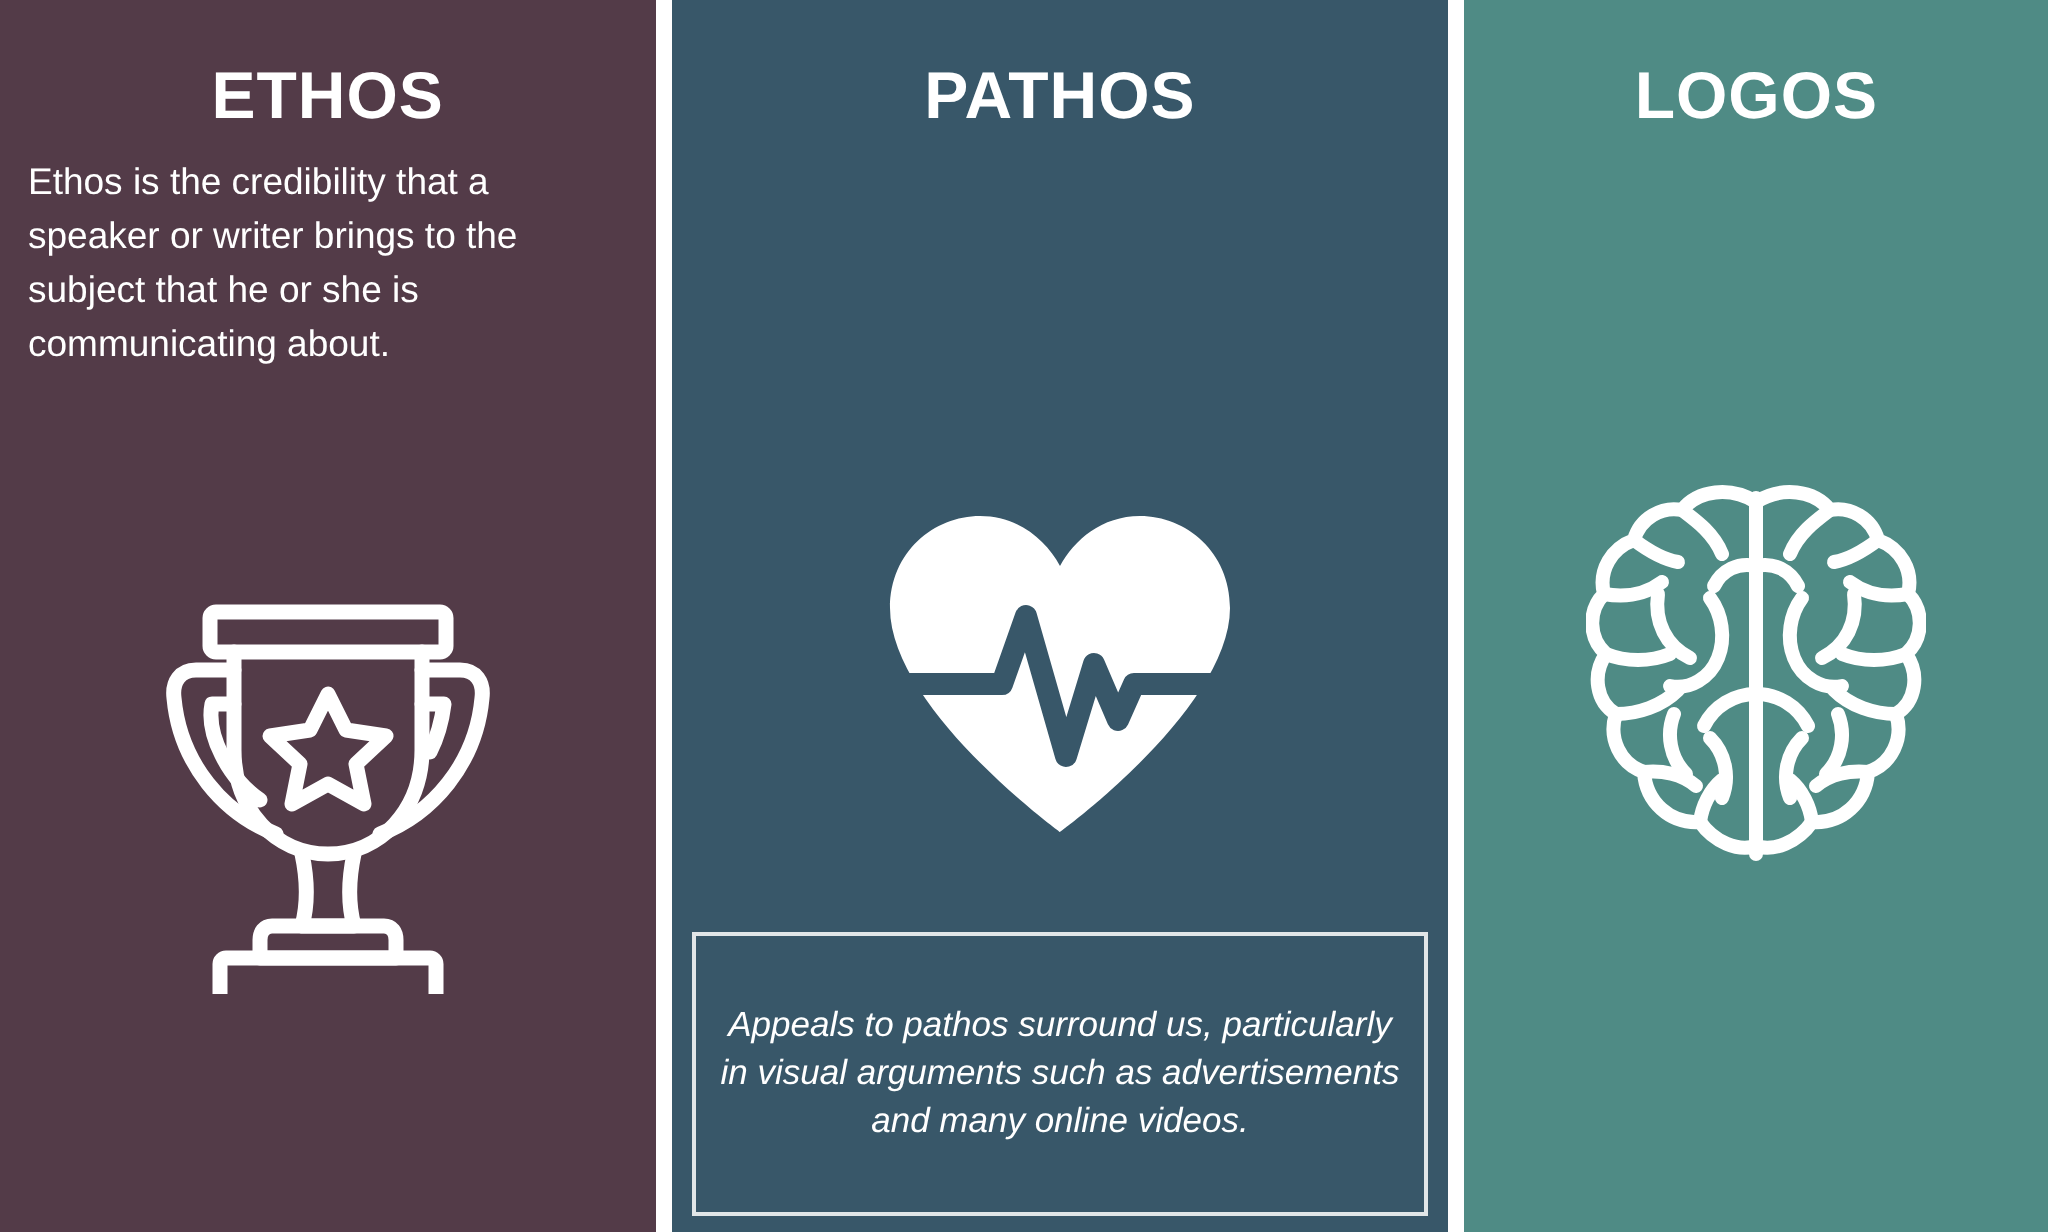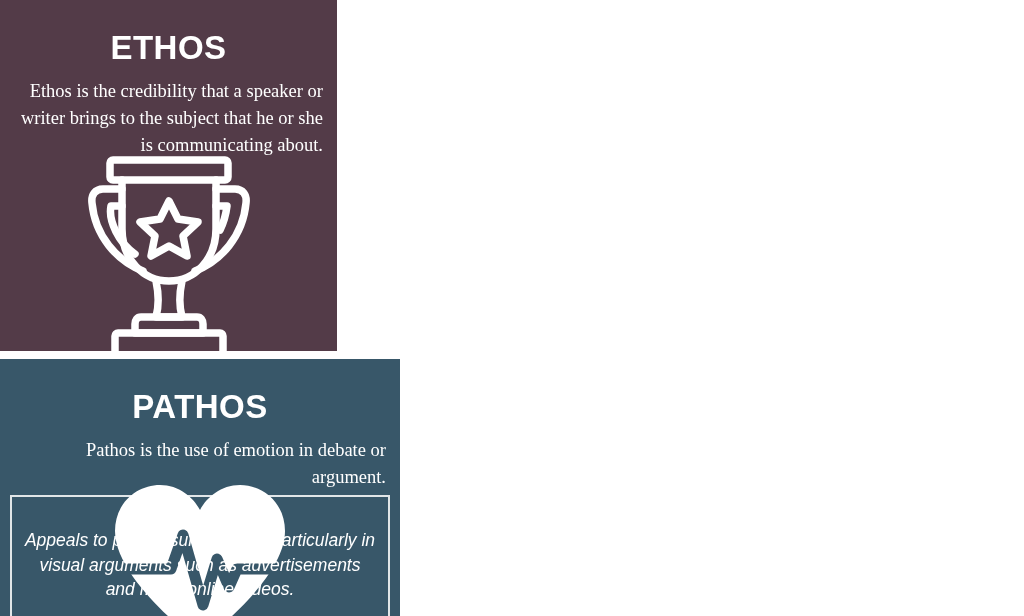--- a/index.html
+++ b/index.html
@@ -12,21 +12,20 @@
     height: 616px;
     overflow: hidden;
     font-family: "Liberation Sans", sans-serif;
   }
   .infographic {
     width: 1024px;
     height: 616px;
     display: flex;
     background: #ffffff;
     box-sizing: border-box;
-    flex-direction: column;
   }
   .panel {
     height: 616px;
     box-sizing: border-box;
     display: flex;
     flex-direction: column;
     align-items: center;
     position: relative;
   }
   .panel-ethos  { width: 337px; background: #533B48; }
@@ -40,25 +39,24 @@
     font-weight: bold;
     letter-spacing: 0.5px;
     margin: 30px 0 0 0;
     line-height: 1.1;
     text-align: center;
   }
   .panel-desc {
     color: #ffffff;
     font-size: 18.5px;
     line-height: 1.45;
-    text-align: right;
+    text-align: left;
     margin: 12px 0 0 0;
     padding: 0 14px;
     font-weight: 400;
-    font-family: Liberation Serif, serif;
   }
   .icon-area {
     flex: 1 1 auto;
     display: flex;
     align-items: center;
     justify-content: center;
     width: 100%;
     margin-top: -8px;
   }
   .icon-area svg { display: block; }
@@ -119,21 +117,20 @@
           <rect x="34" y="182" width="108" height="24" rx="3"></rect>
         </svg>
       </span>
     </div>
   </section>
 
   <div class="gap"></div>
 
   <section class="panel panel-pathos">
     <h1 class="panel-title">PATHOS</h1>
-    <p class="panel-desc">Pathos is the use of emotion in debate or argument.</p>
     <div class="icon-area">
       <span>
         <svg width="178" height="162" viewBox="0 0 178 162">
           <defs>
             <mask id="ecgmask">
               <rect x="0" y="0" width="178" height="162" fill="#ffffff"></rect>
               <path d="M2 86 L60 86 L72 52 L92 122 L106 76 L118 104 L126 86 L176 86" fill="none" stroke="#000000" stroke-width="11" stroke-linecap="round" stroke-linejoin="round"></path>
             </mask>
           </defs>
           <path d="M89 160

